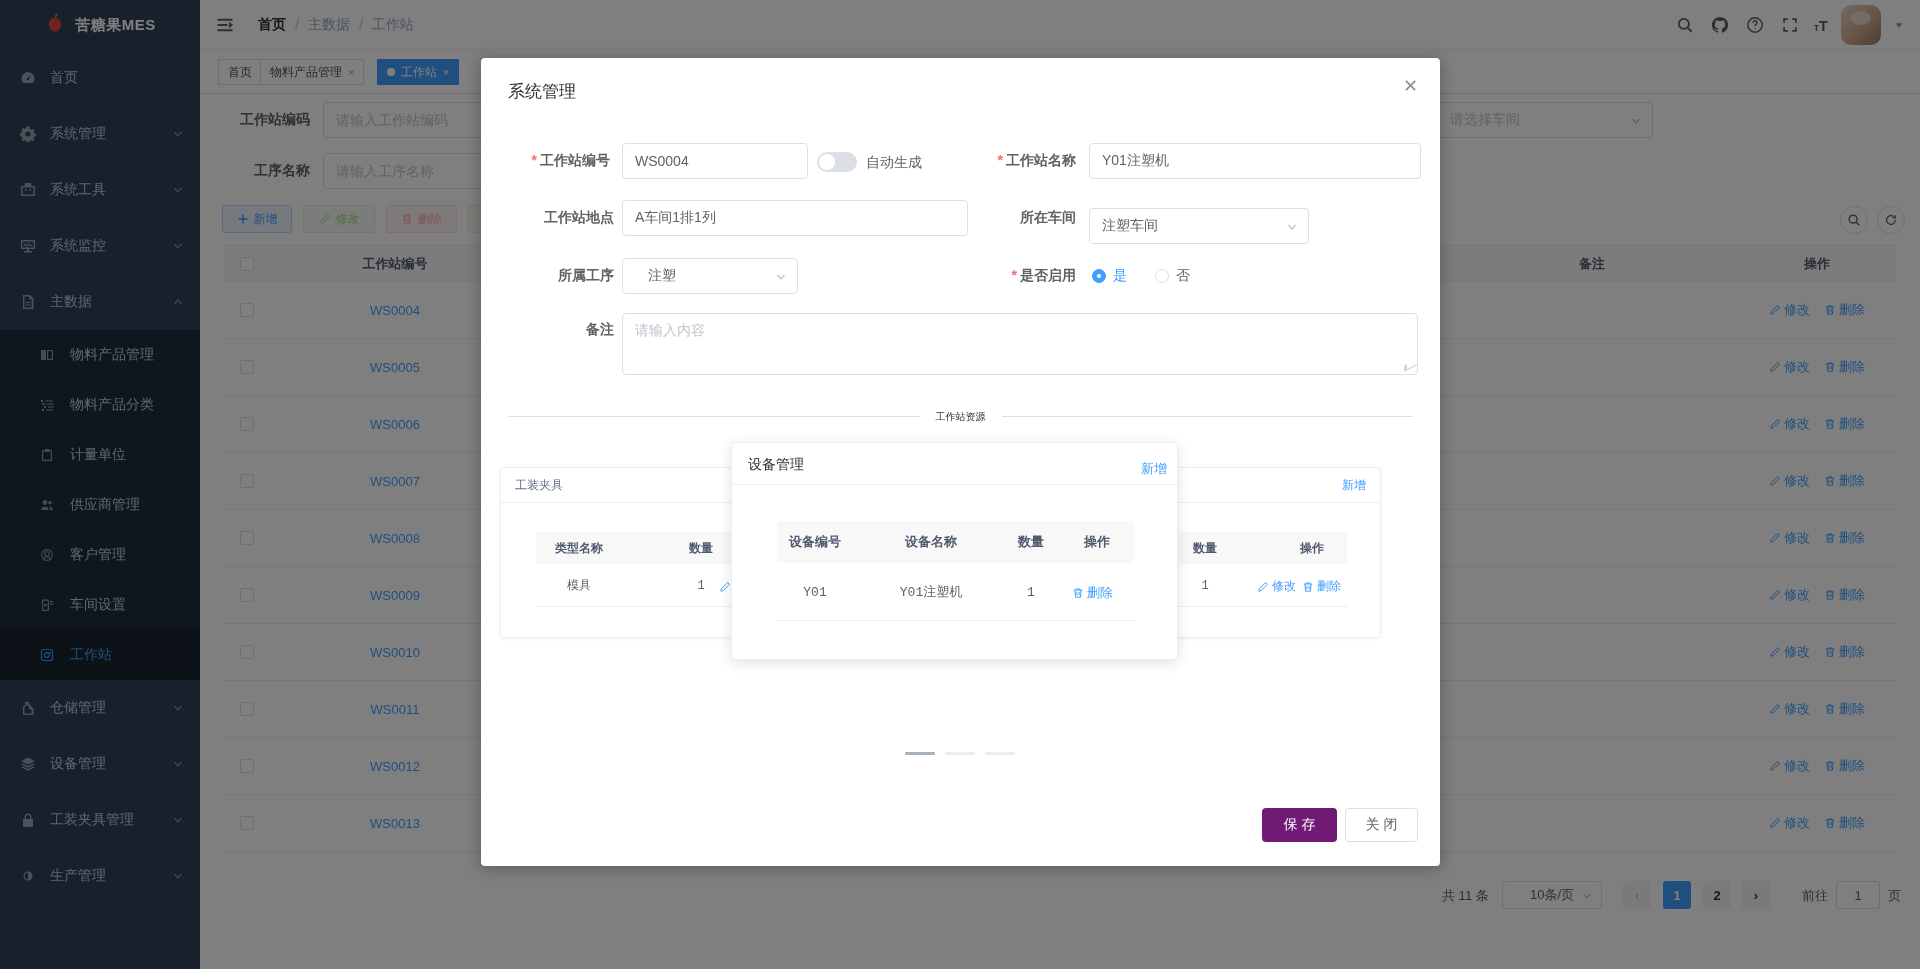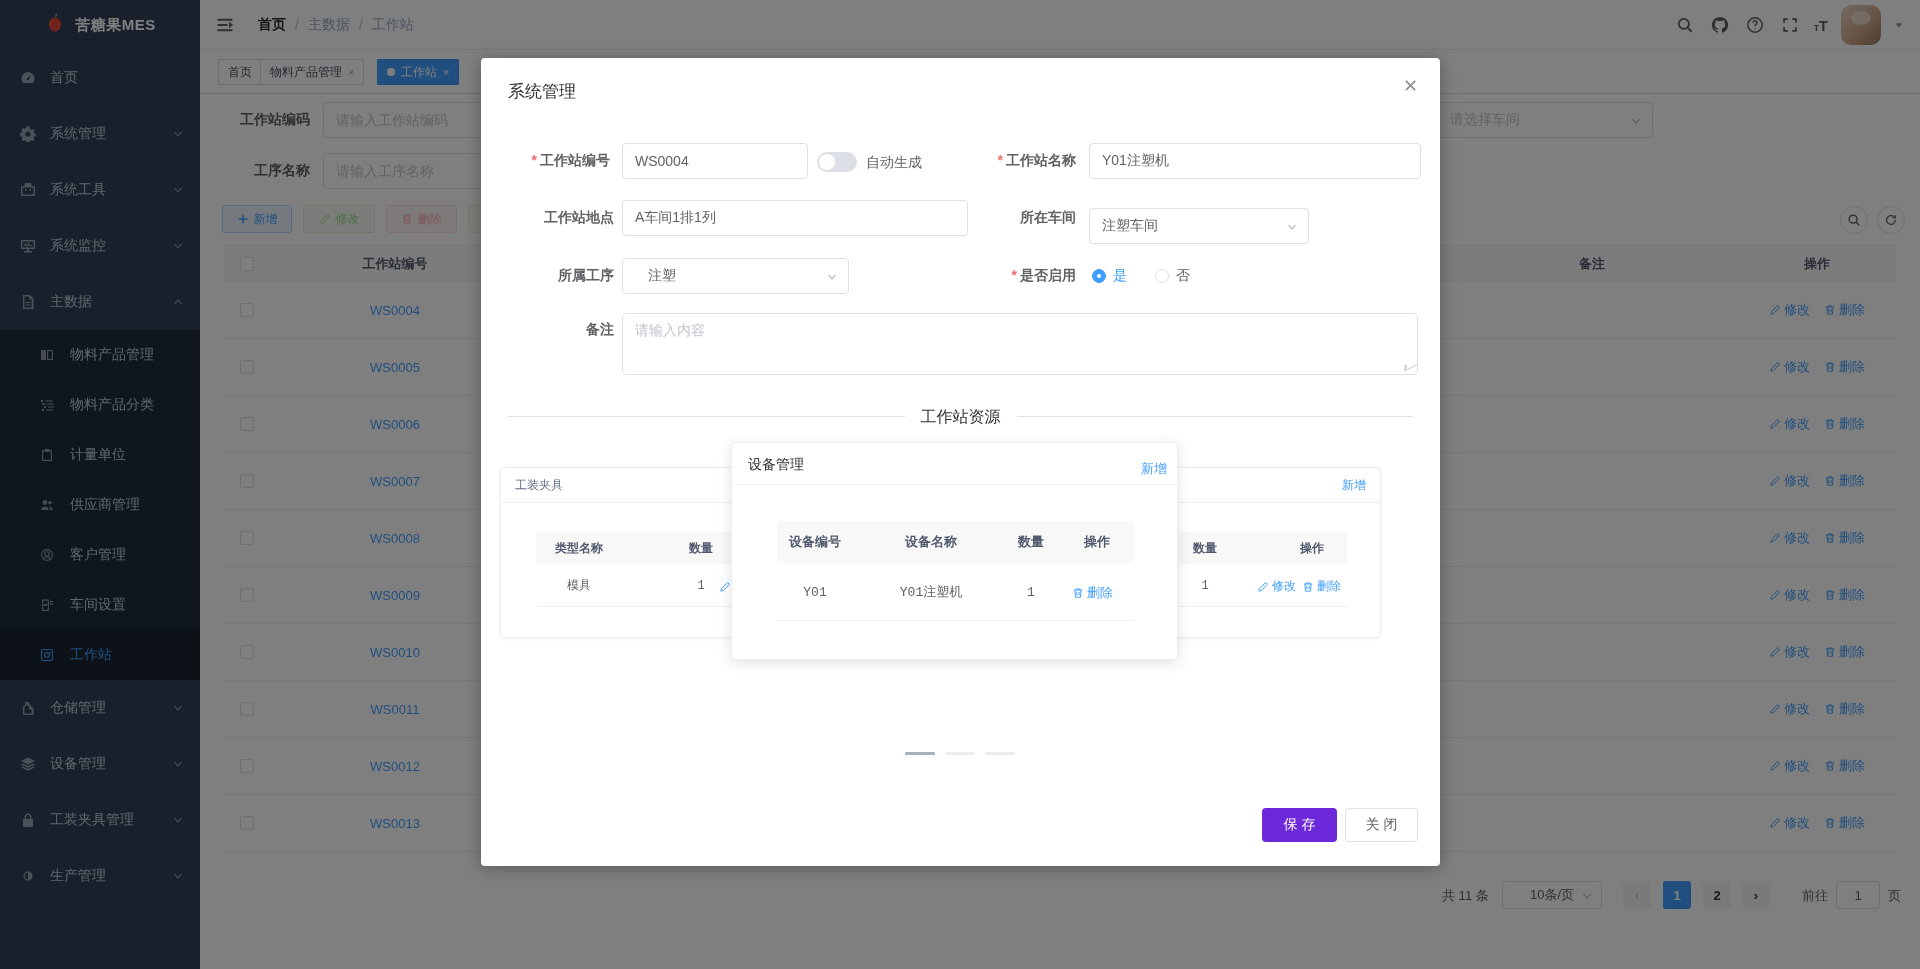--- a/index.html
+++ b/index.html
@@ -109,41 +109,41 @@
   .radio { display:flex; align-items:center; gap:7px; cursor:pointer; font-size:14px; }
   .rdot { width:14px; height:14px; border-radius:50%; }
   .radio.sel .rdot { background:#409EFF; border:1px solid #409EFF; position:relative; }
   .radio.sel .rdot::after { content:""; position:absolute; left:4px; top:4px; width:4px; height:4px; border-radius:50%; background:#fff; }
   .radio.sel { color:#409EFF; }
   .radio.unsel .rdot { background:#fff; border:1px solid #dcdfe6; }
   .radio.unsel { color:#606266; }
   .mtextarea { position:absolute; left:141px; top:255px; width:796px; height:62px; border:1px solid #dcdfe6; border-radius:4px; padding:8px 12px; font-size:14px; color:#606266; resize:none; font-family:"Liberation Sans",sans-serif; }
   .resize-corner { position:absolute; left:925px; top:303px; width:9px; height:9px; border-right:2px solid #c0c4cc; border-bottom:2px solid #c0c4cc; transform:skew(-45deg,0) rotate(45deg); opacity:.7; }
   .mdivider { position:absolute; left:27px; top:358px; width:905px; height:1px; background:#dcdfe6; }
-  .mdivider-label { position:absolute; left:50%; transform:translateX(-50%); top:350px; background:#fff; padding:0 16px; font-size:16px; color:#303133; line-height:17px; }
+  .mdivider-label { position:absolute; left:50%; transform:translateX(-50%); top:350px; background:#fff; padding:0 16px; font-size:10px; color:#303133; line-height:17px; }
 
   .card-side { position:absolute; background:#fff; border:1px solid #ebeef5; border-radius:4px; box-shadow:0 1px 4px rgba(0,0,0,.05); z-index:1; }
   .card-left { left:19px; top:409px; width:660px; height:171px; }
   .card-right { left:500px; top:409px; width:400px; height:171px; }
   .card-center { position:absolute; left:250px; top:384px; width:447px; height:218px; background:#fff; border:1px solid #ebeef5; border-radius:4px; box-shadow:0 3px 14px rgba(0,0,0,.12); z-index:2; }
   .card-hd-sm { position:absolute; left:0; top:0; right:0; height:35px; border-bottom:1px solid #ebeef5; }
   .card-hd-sm .card-title { position:absolute; left:14px; top:9px; font-size:12px; color:#5e6d82; }
   .card-hd-sm .new-lnk { position:absolute; right:14px; top:9px; font-size:12px; color:#409EFF; cursor:pointer; }
   .card-hd { position:absolute; left:0; top:0; right:0; height:42px; border-bottom:1px solid #f0f2f5; }
   .card-hd .card-title { position:absolute; left:16px; top:13px; font-size:14px; color:#303133; }
   .card-hd .new-lnk { position:absolute; right:10px; top:17px; font-size:13px; color:#409EFF; cursor:pointer; }
   .minitable-hd { position:absolute; background:#f8f8f9; font-weight:bold; color:#515a6e; }
   .minitable-cell { position:absolute; display:flex; align-items:center; justify-content:center;font-family:Liberation Mono, monospace; }
 
   .dash { position:absolute; top:694px; width:30px; height:3px; border-radius:1px; cursor:pointer; }
   .dash.d1 { left:424px; background:#a8b2bf; }
   .dash.d2 { left:464px; background:#ebedf0; }
   .dash.d3 { left:504px; background:#ebedf0; }
 
-  .btn-save { position:absolute; left:781px; top:750px; width:75px; height:34px; background:#6d28d9; color:#fff; border:none; border-radius:4px; font-size:14px; cursor:pointer; font-family:"Liberation Sans",sans-serif; }
+  .btn-save { position:absolute; left:781px; top:750px; width:75px; height:34px; background:#701a75; color:#fff; border:none; border-radius:4px; font-size:14px; cursor:pointer; font-family:"Liberation Sans",sans-serif; }
   .btn-close { position:absolute; left:864px; top:750px; width:73px; height:34px; background:#fff; color:#606266; border:1px solid #dcdfe6; border-radius:4px; font-size:14px; cursor:pointer; font-family:"Liberation Sans",sans-serif; }
 </style>
 </head>
 <body>
 
 <div class="stage">
 
   <aside class="sidebar">
     <div class="logo">
       <span><svg width="22" height="22" viewBox="0 0 24 24">
@@ -701,21 +701,21 @@
     <div class="mselect" style="left:608px; top:142px; width:220px;margin-top:8px;">
       <span>注塑车间</span>
       <span class="chevd">
           <svg viewBox="0 0 12 12" fill="none" stroke="currentColor" stroke-width="1.4">
             <path d="M2.5 4l3.5 4 3.5-4"></path>
           </svg>
         </span>
     </div>
 
     <label class="mlabel" style="left:0; top:209px; width:133px;padding-left:25px;"><span>所属工序</span></label>
-    <div class="mselect" style="left:141px; top:200px; width:227px;padding-left:25px;">
+    <div class="mselect" style="left:141px; top:200px; width:176px;padding-left:25px;">
       <span>注塑</span>
       <span class="chevd">
           <svg viewBox="0 0 12 12" fill="none" stroke="currentColor" stroke-width="1.4">
             <path d="M2.5 4l3.5 4 3.5-4"></path>
           </svg>
         </span>
     </div>
     <label class="mlabel" style="left:420px; top:209px; width:175px;"><i class="star">*</i><span>是否启用</span></label>
     <div class="radio-group" style="left:611px; top:209px;">
       <span class="radio sel">

